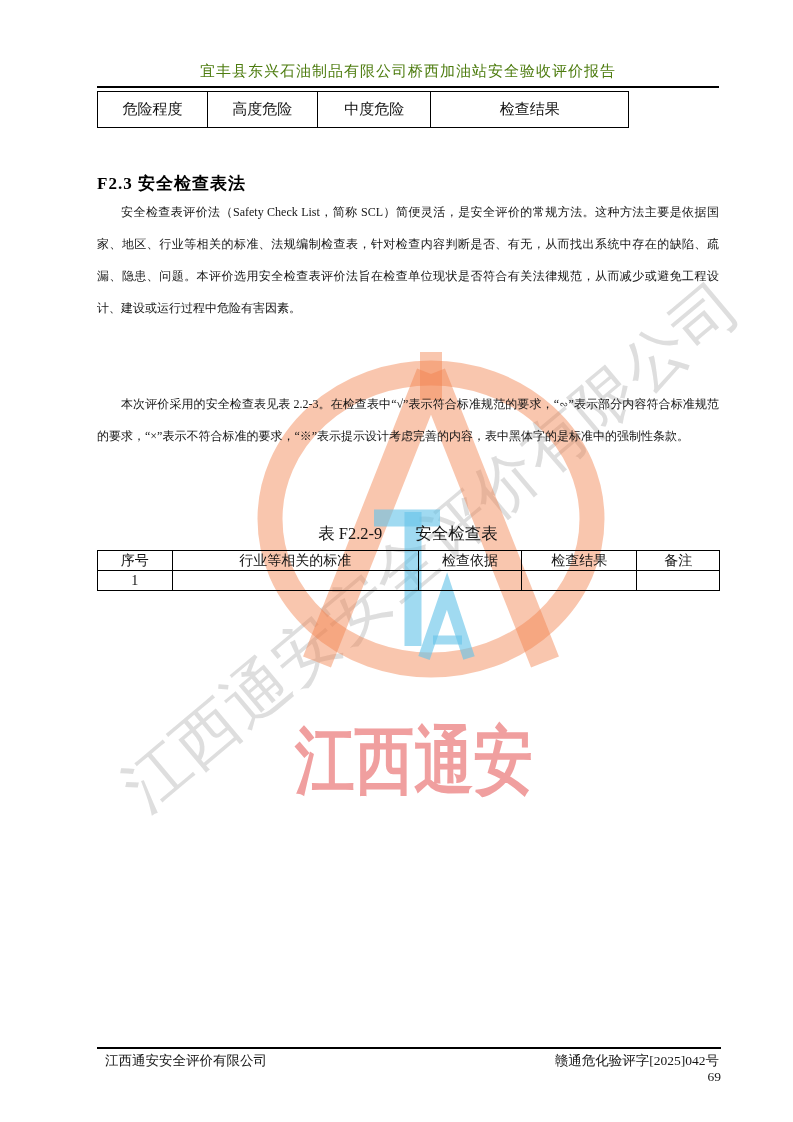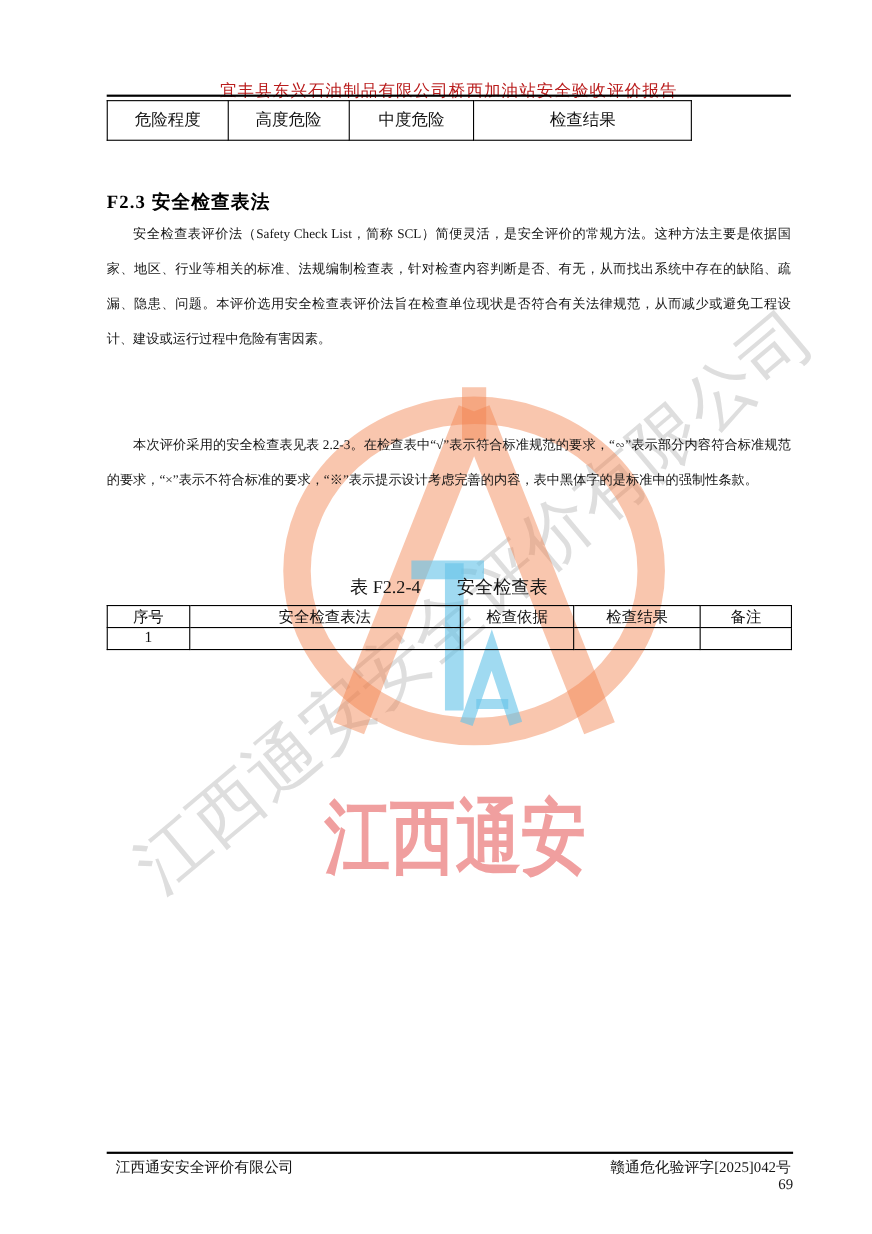--- a/index.html
+++ b/index.html
@@ -10,21 +10,21 @@
     background:#ffffff;
     font-family:"Liberation Serif", serif;
     color:#111;
     overflow:hidden;
   }
   .content{position:absolute;inset:0;z-index:1;}
   .wm{position:absolute;inset:0;z-index:0;pointer-events:none;}
 
   .doc-title{
     position:absolute;top:62px;left:97px;width:622px;
-    text-align:center;font-size:15px;letter-spacing:1px;color:#b91c1c;margin-top:11px;
+    text-align:center;font-size:15px;letter-spacing:1px;color:#4d7c0f;
   }
   .head-rule{
     position:absolute;top:86px;left:97px;width:622px;height:2px;background:#000;
   }
 
   table{border-collapse:collapse;table-layout:fixed;}
   td,th{border:1.6px solid #000;font-weight:normal;overflow:hidden;white-space:nowrap;}
 
   .risk-table{position:absolute;top:91px;left:97px;width:532px;}
   .risk-table td{height:33px;text-align:center;font-size:15px;}
@@ -107,34 +107,34 @@
       </tr>
     </tbody>
       </table>
 
     <div class="sec-heading">F2.3  安全检查表法</div>
 
     <div class="para para-1">安全检查表评价法（Safety Check List，简称 SCL）简便灵活，是安全评价的常规方法。这种方法主要是依据国家、地区、行业等相关的标准、法规编制检查表，针对检查内容判断是否、有无，从而找出系统中存在的缺陷、疏漏、隐患、问题。本评价选用安全检查表评价法旨在检查单位现状是否符合有关法律规范，从而减少或避免工程设计、建设或运行过程中危险有害因素。</div>
 
     <div class="para para-2">本次评价采用的安全检查表见表 2.2-3。在检查表中“√”表示符合标准规范的要求，“∽”表示部分内容符合标准规范的要求，“×”表示不符合标准的要求，“※”表示提示设计考虑完善的内容，表中黑体字的是标准中的强制性条款。</div>
 
-    <div class="tbl-caption">表 F2.2-4　　安全检查表</div>
+    <div class="tbl-caption">表 F2.2-9　　安全检查表</div>
 
     <table class="check-table">
       <colgroup>
         <col style="width:12%">
           <col style="width:39.6%">
           <col style="width:16.6%">
         <col style="width:18.5%">
           <col style="width:13.3%">
       </colgroup>
       <tbody>
           <tr>
         <td>序号</td>
-        <td>安全检查表法</td>
+        <td>行业等相关的标准</td>
         <td>检查依据</td>
         <td>检查结果</td>
         <td>备注</td>
       </tr>
       <tr>
         <td>1</td>
         <td></td>
         <td></td>
         <td></td>
         <td></td>

